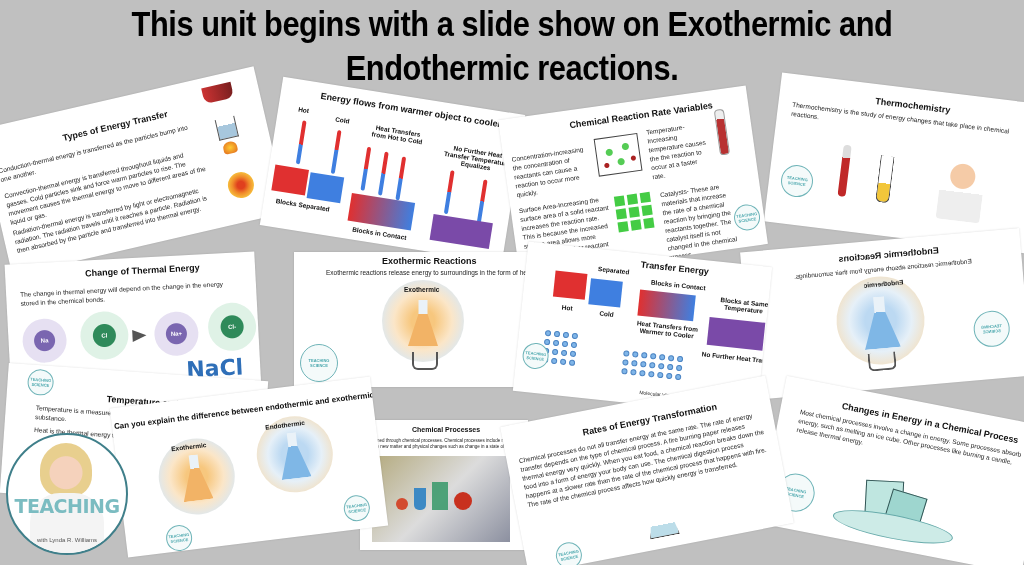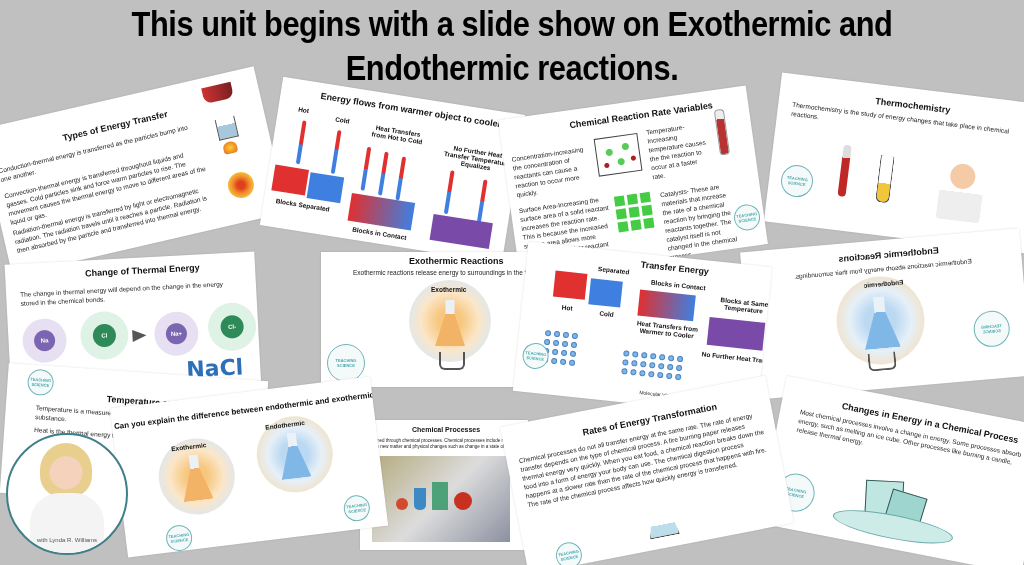--- a/index.html
+++ b/index.html
@@ -99,21 +99,21 @@
   <div style="position:absolute;left:124px;top:72px;width:0;height:0;border-left:14px solid #555;border-top:6px solid transparent;border-bottom:6px solid transparent;"></div>
   <div style="position:absolute;left:146px;top:56px;width:44px;height:44px;border-radius:50%;background:radial-gradient(#7a66b0 10px,#e6e0f2 11px);display:flex;align-items:center;justify-content:center;">
     <span style="font-size:6px;font-weight:bold;color:#fff;">Na+</span>
   </div>
   <div style="position:absolute;left:200px;top:50px;width:48px;height:48px;border-radius:50%;background:radial-gradient(#2f8a5a 11px,#dff2e6 12px);display:flex;align-items:center;justify-content:center;">
     <span style="font-size:6px;font-weight:bold;color:#fff;">Cl-</span>
   </div>
   <div style="position:absolute;left:176px;top:102px;font-size:22px;font-weight:bold;color:#2f6fb8;font-family:'DejaVu Sans', sans-serif;">NaCl</div>
 </div>
 
-<div class="slide" style="left:321px;top:252px;width:236px;height:135px;transform:rotate(0deg);z-index:4;">
+<div class="slide" style="left:294px;top:252px;width:236px;height:135px;transform:rotate(0deg);z-index:4;">
   <div class="ttl" style="left:88px;top:4px;">Exothermic Reactions</div>
   <div class="txt" style="left:32px;top:16px;width:200px;white-space:nowrap;">Exothermic reactions release energy to surroundings in the form of heat.</div>
   <div class="flask-bubble" style="left:88px;top:28px;width:82px;height:82px;background:radial-gradient(#f7c77e 20%,#fbe6c8 50%,#d8e8f6 80%);"></div>
   <div class="lbl" style="left:110px;top:34px;">Exothermic</div>
   <div style="position:absolute;left:114px;top:48px;width:30px;height:46px;background:linear-gradient(#eaf2f8 30%,#f2b366 30%);clip-path:polygon(35% 0,65% 0,65% 30%,100% 100%,0 100%,35% 30%);"></div>
   <div style="position:absolute;left:118px;top:100px;width:22px;height:16px;border:2px solid #555;border-top:none;border-radius:0 0 6px 6px;"></div>
   <div class="logo" style="left:6px;top:92px;width:36px;height:36px;">TEACHING SCIENCE</div>
 </div>
 
 <div class="slide" style="left:520px;top:254px;width:245px;height:150px;transform:rotate(6deg);z-index:5;">
@@ -227,14 +227,15 @@
   <div class="txt" style="left:20px;top:28px;width:240px;">Most chemical processes involve a change in energy. Some processes absorb energy, such as melting an ice cube. Other processes like burning a candle, release thermal energy.</div>
   <div class="logo" style="left:12px;top:94px;width:36px;height:36px;">TEACHING SCIENCE</div>
   <div style="position:absolute;left:100px;top:84px;width:36px;height:32px;background:#bfe6e0;border:1.5px solid #355;transform:rotate(-8deg);"></div>
   <div style="position:absolute;left:124px;top:92px;width:34px;height:32px;background:#9ed6cf;border:1.5px solid #355;transform:rotate(6deg);"></div>
   <div style="position:absolute;left:72px;top:116px;width:120px;height:22px;border-radius:50%;background:#cdebe7;border:1px solid #6aa;"></div>
 </div>
 
 <div style="position:absolute;left:6px;top:433px;width:118px;height:118px;border-radius:50%;border:2px solid #3f7f8a;background:#fff;overflow:hidden;z-index:20;">
   <div style="position:absolute;left:32px;top:8px;width:52px;height:54px;border-radius:50% 50% 40% 40%;background:radial-gradient(circle at 50% 55%,#f5d2bc 16px,#e8cf8e 17px);"></div>
   <div style="position:absolute;left:22px;top:58px;width:74px;height:60px;background:#f4f4f4;border-radius:30px 30px 0 0;"></div>
+  <div style="position:absolute;left:0;top:60px;width:118px;text-align:center;font-size:19px;font-weight:bold;color:#7bbcc1;letter-spacing:-0.5px;font-family:'DejaVu Sans', sans-serif;">TEACHING</div>
   <div style="position:absolute;left:0;top:102px;width:118px;text-align:center;font-size:6px;color:#555;">with Lynda R. Williams</div>
 </div>
 
 </body></html>

